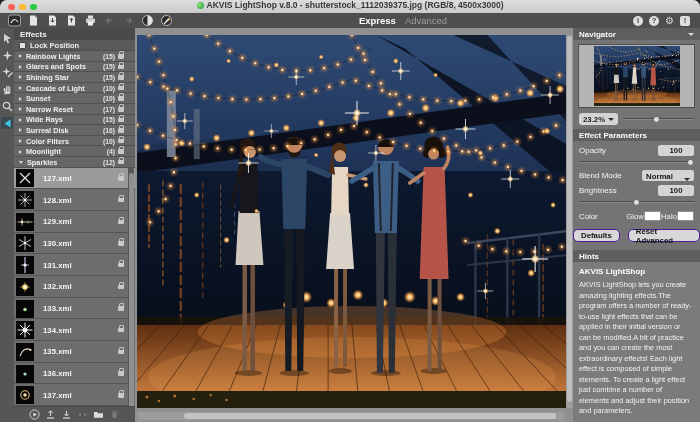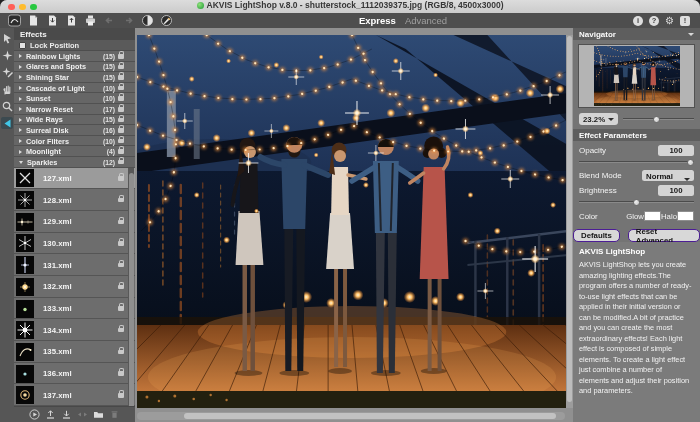--- a/index.html
+++ b/index.html
@@ -782,20 +782,23 @@
         <span class="spacer"></span>
         <span class="swlbl">Glow</span>
         <span class="swatch"></span>
         <span class="swlbl">Halo</span>
         <span class="swatch"></span>
       </div>
       <div class="btn-row">
         <span class="pbtn">Defaults</span>
         <span class="pbtn">Reset Advanced</span>
       </div>
+      <div class="rp-header hints-header">
+          <span>Hints</span>
+        </div>
       <div class="hints-body">
         <div class="hints-heading">AKVIS LightShop</div>
         <div class="hints-text">AKVIS LightShop lets you create amazing lighting effects.The program offers a number of ready-to-use light effects that can be applied in their initial version or can be modified.A bit of practice and you can create the most extraordinary effects! Each light effect is composed of simple elements. To create a light effect just combine a number of elements and adjust their position and parameters.</div>
       </div>
     </div>
 
   </div>
 </div>
 
 </body></html>

